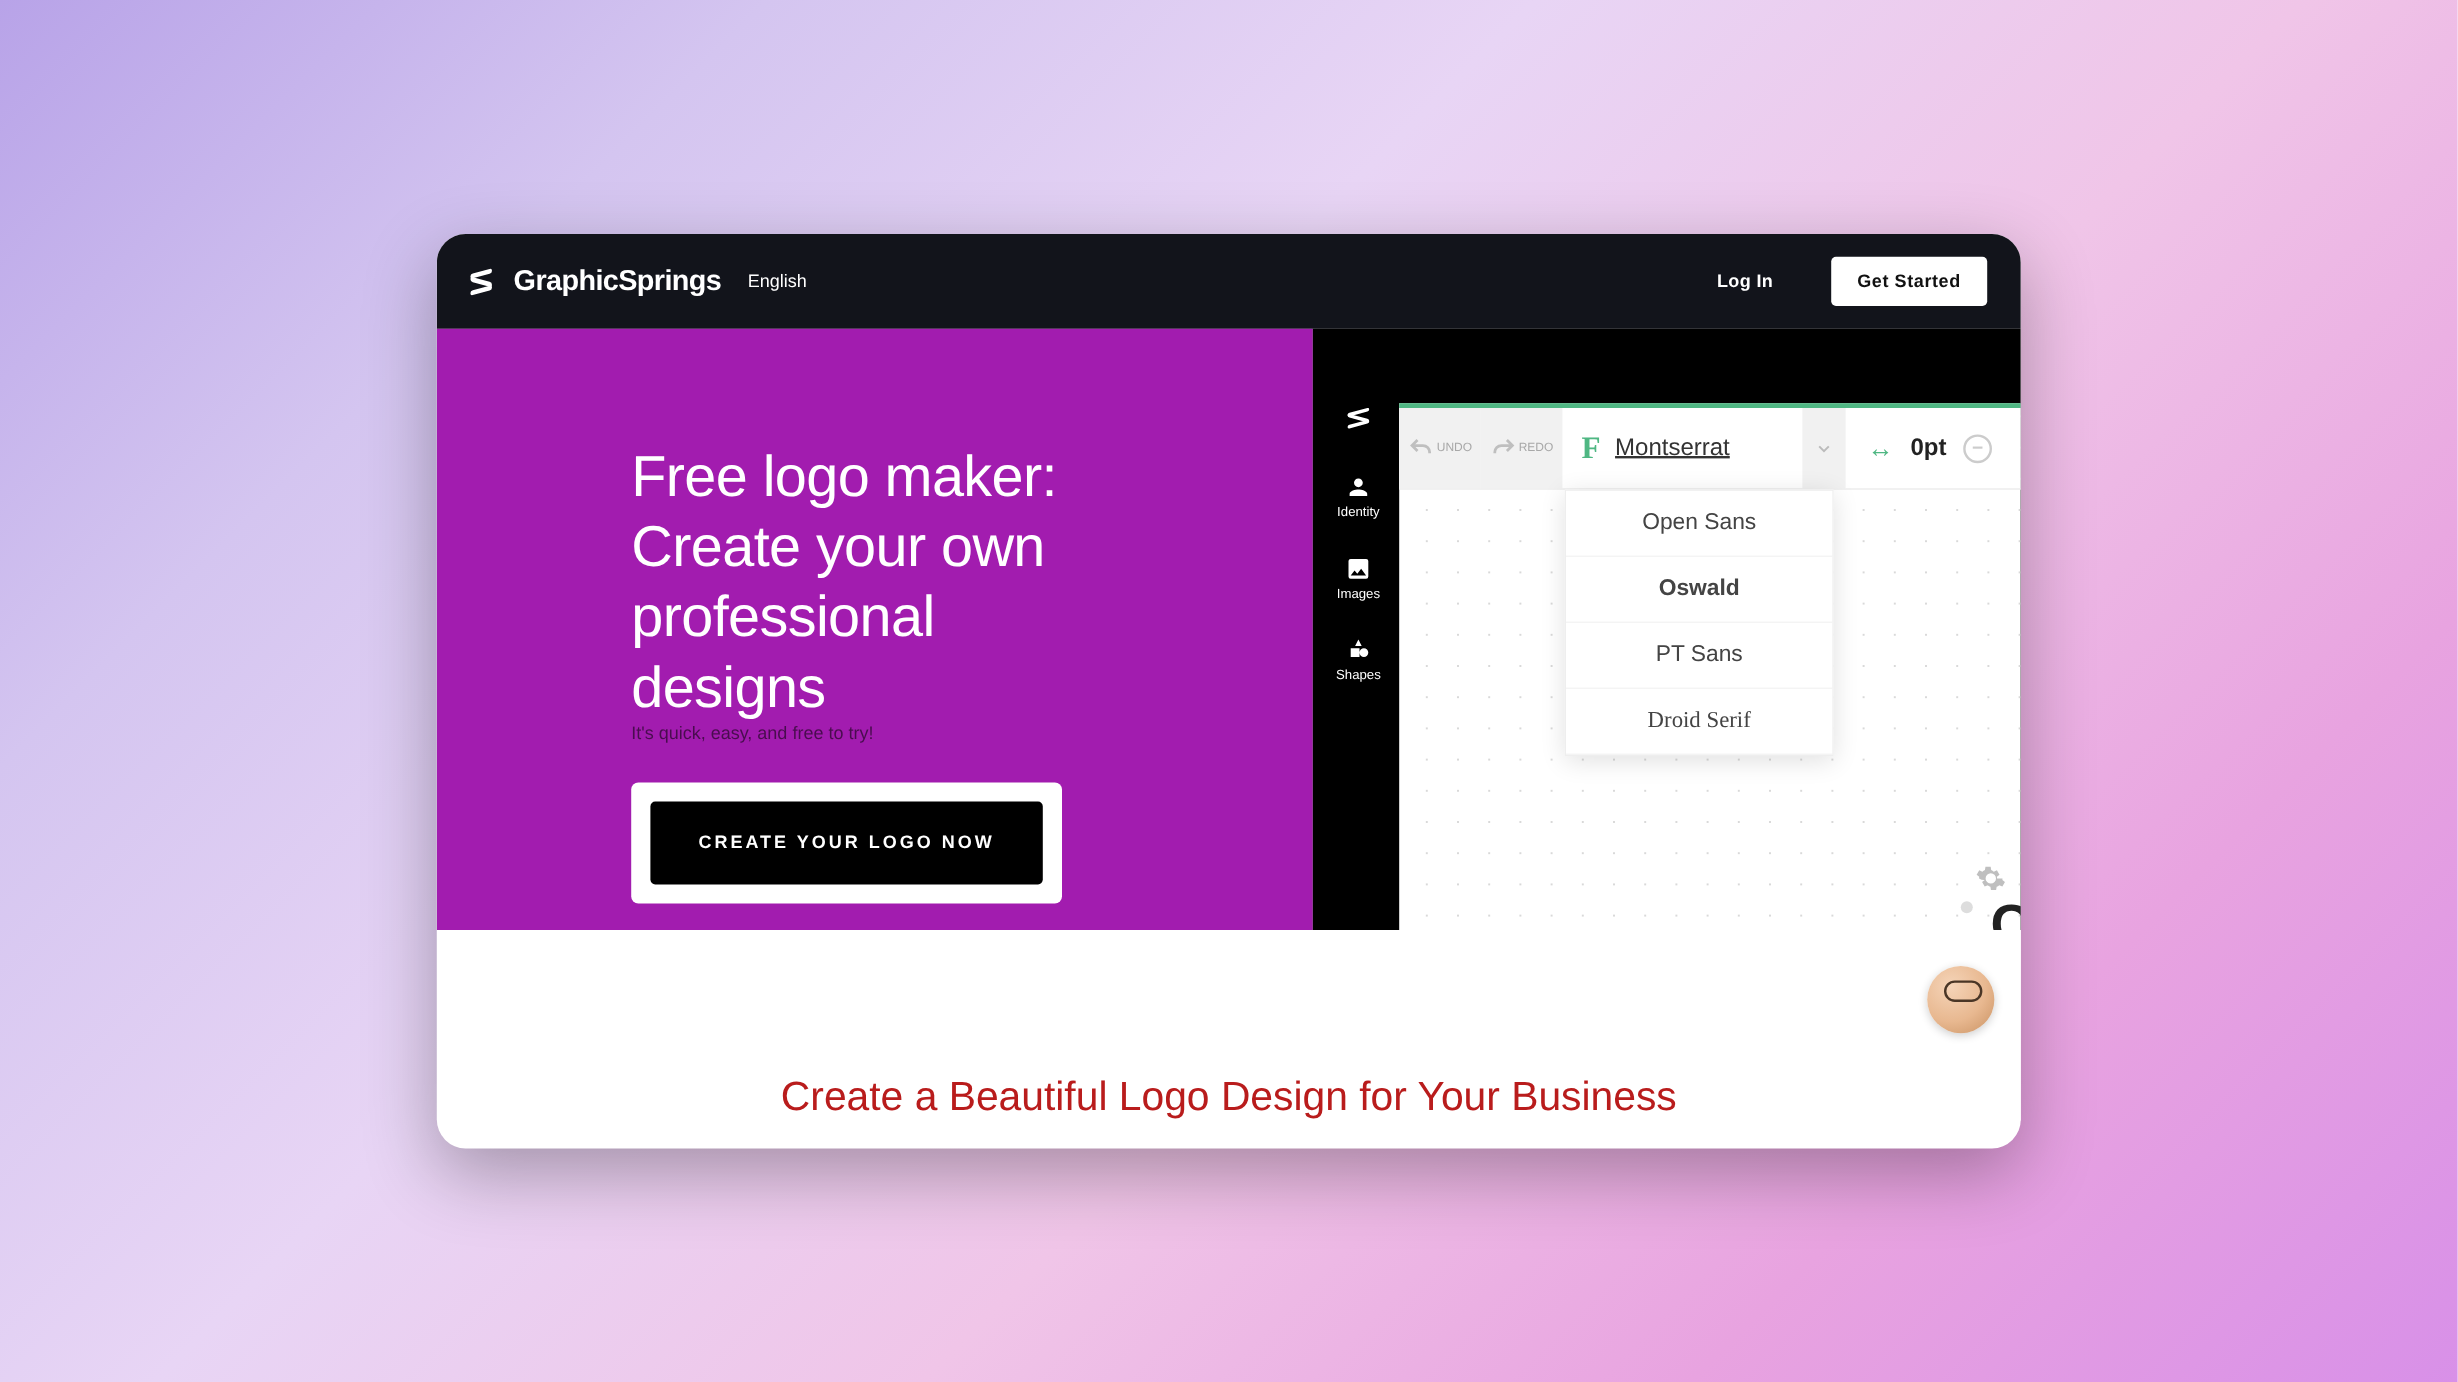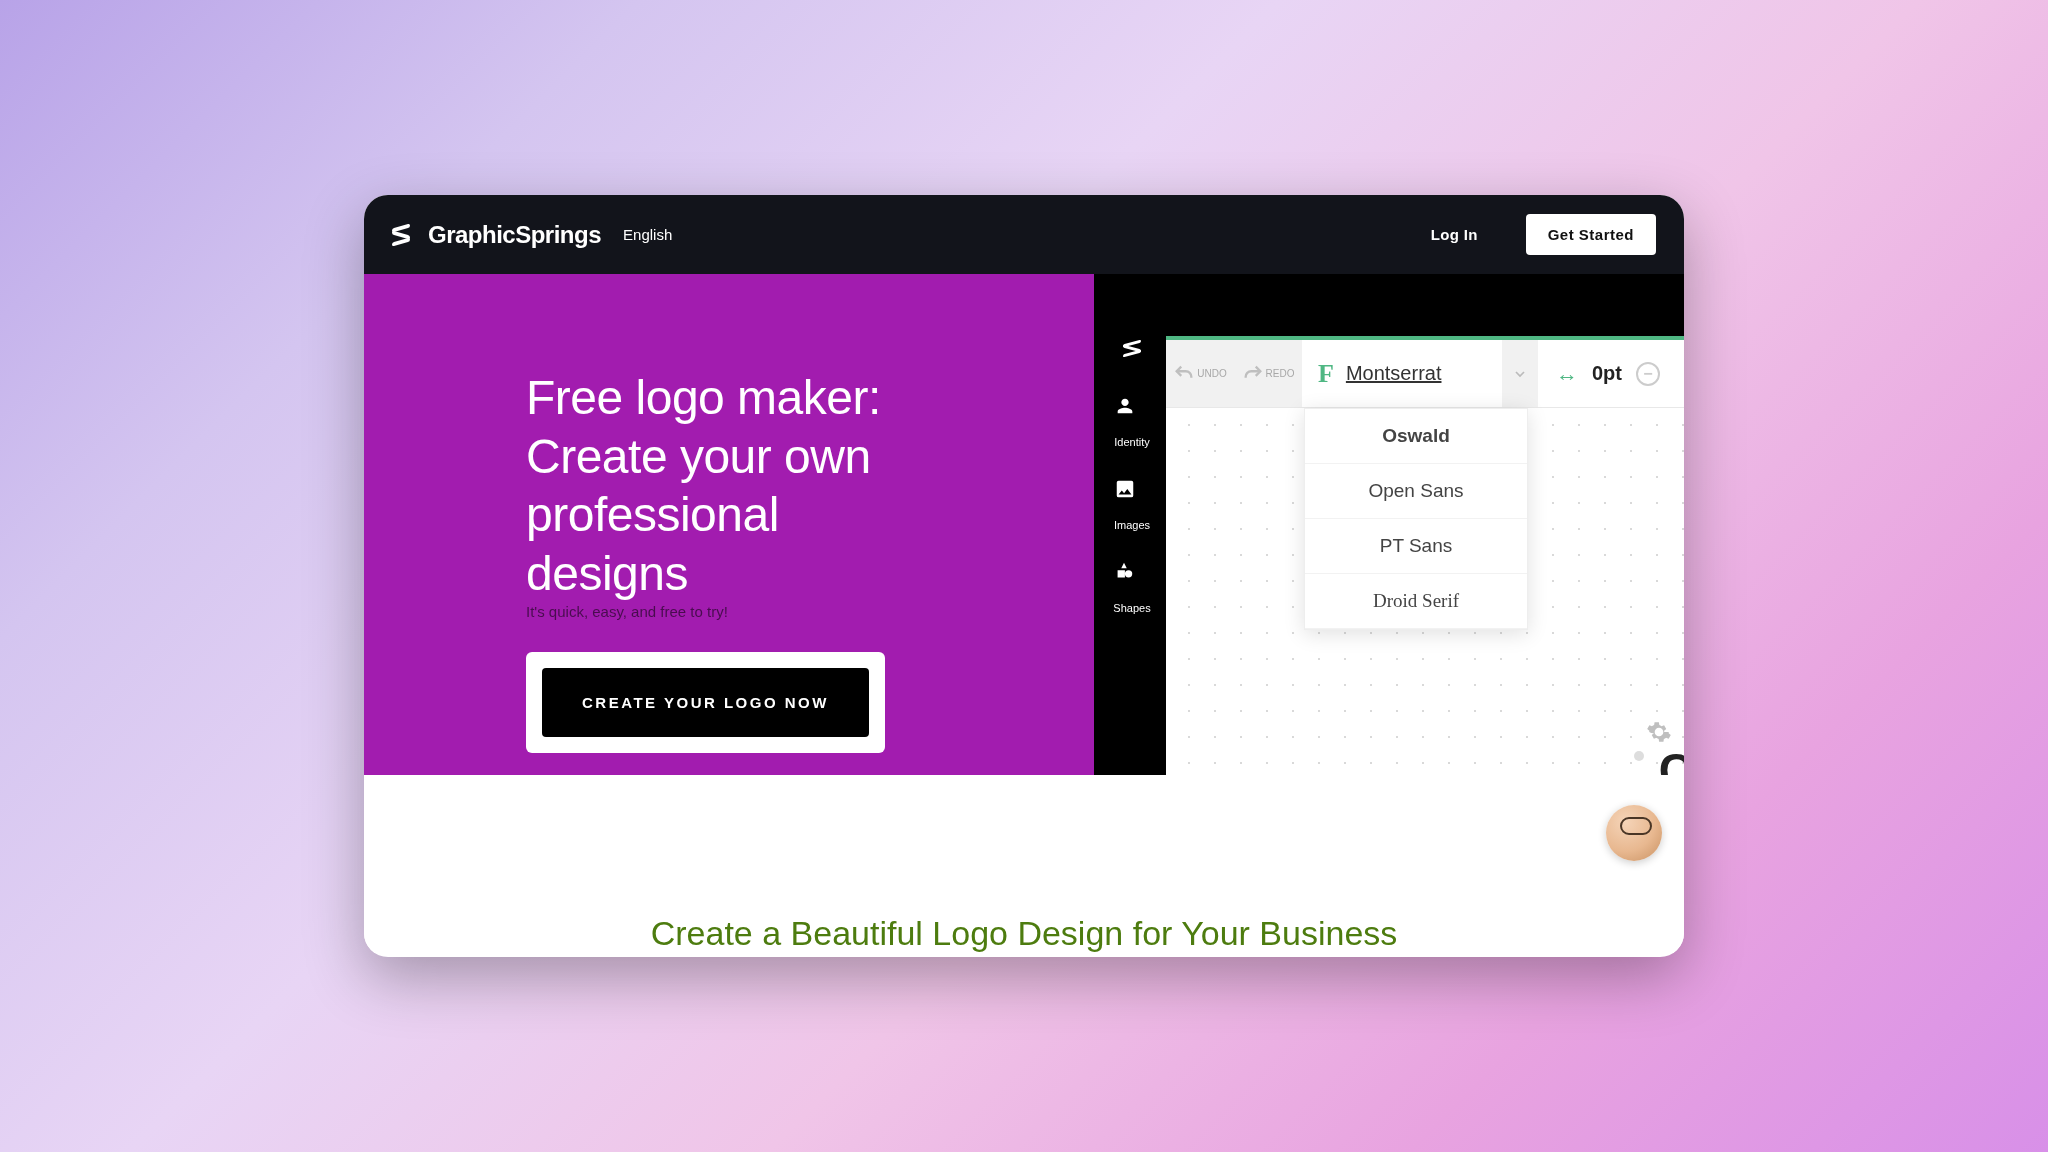--- a/index.html
+++ b/index.html
@@ -32,21 +32,21 @@
 .hero-title { font-size: 48px; font-weight: 500; color: #fff; line-height: 1.22; letter-spacing: -0.5px; max-width: 420px; }
 .hero-sub { font-size: 15px; color: rgba(0,0,0,0.55); font-weight: 500; }
 .cta-wrap { margin-top: 32px; display: inline-block; background: #fff; border-radius: 6px; padding: 16px; }
 .cta { background: #000; color: #fff; font-size: 15px; font-weight: 700; letter-spacing: 2.5px; padding: 26px 40px; border: none; border-radius: 4px; cursor: pointer; }
 .hero-right { flex: 1; background: #000; position: relative; overflow: hidden; }
 
 .editor-sidebar { position: absolute; left: 12px; top: 68px; width: 52px; display: flex; flex-direction: column; align-items: center; gap: 30px; }
 .ed-logo { width: 18px; display: flex; flex-direction: column; gap: 2px; margin-bottom: 10px;}
 .ed-logo span{ height:3px; background:#fff; border-radius:2px;}
 .ed-logo span:nth-child(1){transform:skewY(-15deg);} .ed-logo span:nth-child(2){transform:skewY(15deg);} .ed-logo span:nth-child(3){transform:skewY(-15deg);}
-.ed-item { color:#fff; font-size:11px; text-align:center; display:flex; flex-direction:column; align-items:flex-start; gap:19px;}
+.ed-item { color:#fff; font-size:11px; text-align:center; display:flex; flex-direction:column; align-items:center; gap:4px;}
 .ed-item svg{ width:22px; height:22px; fill:#fff;}
 .editor-canvas { position:absolute; left:72px; top:62px; right:0; bottom:0; background:#fff; border-top:4px solid #4fb783;
   background-image: radial-gradient(circle, #d9d9d9 1px, transparent 1px); background-size: 26px 26px; background-position: 10px 72px;}
 .toolbar { height:68px; display:flex; align-items:stretch; border-bottom:1px solid #e8e8e8; background:#fff;}
 .tb-btn { width:68px; background:#f1f1f1; display:flex; flex-direction:row; align-items:center; justify-content:center; gap:2px; color:#a8a8a8; font-size:10px; font-weight:400;}
 .tb-btn svg{width:22px;height:22px;fill:none;stroke:#bfbfbf;stroke-width:2.5;}
 .tb-font { flex:0 0 200px; display:flex; align-items:center; padding-left:16px; gap:12px;}
 .tb-f-icon{ color:#4fb783; font-size:26px; font-weight:700; font-family:Georgia,serif;}
 .tb-font-name{ font-size:20px; color:#333; font-weight:500;text-decoration:underline;}
 .tb-chevron{ width:36px; background:#f1f1f1; display:flex; align-items:center; justify-content:center;}
@@ -57,21 +57,21 @@
 .tb-minus{width:24px;height:24px;border:2px solid #ccc;border-radius:50%;display:flex;align-items:center;justify-content:center;color:#ccc;font-weight:700;}
 .font-dd{ position:absolute; left:138px; top:68px; width:224px; background:#fff; box-shadow:0 4px 20px rgba(0,0,0,0.12); border:1px solid #eee;}
 .font-opt{ padding:16px 0; text-align:center; font-size:19px; color:#444; border-bottom:1px solid #f2f2f2;}
 .font-opt.oswald{font-weight:700;} .font-opt.droid{font-family:Georgia,serif;}
 .gear{position:absolute; right:12px; bottom:30px; width:26px;height:26px;}
 .gear svg{width:26px;height:26px;fill:#bfbfbf;}
 .dot-slider{position:absolute; right:40px; bottom:14px; width:10px;height:10px;background:#ddd;border-radius:50%;}
 .edge-text{position:absolute;right:-8px;bottom:-22px;font-size:46px;font-weight:700;color:#222;}
 
 .below{ background:#fff; padding-top:120px; text-align:center; position:relative;}
-.below-title{ font-size:34px; color:#4d7c0f; font-weight:500;margin-top:19px;}
+.below-title{ font-size:34px; color:#b91c1c; font-weight:500;}
 .chat-avatar{ position:absolute; right:22px; top:30px; width:56px;height:56px;border-radius:50%; background: radial-gradient(circle at 35% 30%, #f5d4b8 0%, #e8b890 55%, #c89060 100%); box-shadow:0 2px 8px rgba(0,0,0,0.2); overflow:hidden;}
 .chat-avatar::after{content:"";position:absolute;left:14px;top:12px;width:28px;height:14px;border:2.5px solid #4a3626;border-radius:10px;background:transparent;}
 </style>
 </head>
 <body>
 
 <div class="window">
 
   <div class="header">
     <div class="logo-mark">
@@ -148,22 +148,22 @@
               </svg>
           </div>
           <div class="tb-spacing">
             <span class="tb-arrow">↔</span>
             <span class="tb-pt">0pt</span>
             <span class="tb-minus">−</span>
           </div>
         </div>
 
         <div class="font-dd">
+          <div class="font-opt">Open Sans</div>
           <div class="font-opt oswald">Oswald</div>
-          <div class="font-opt">Open Sans</div>
           <div class="font-opt">PT Sans</div>
           <div class="font-opt droid">Droid Serif</div>
         </div>
 
         <div class="gear">
           <svg viewBox="0 0 24 24">
               <path d="M12 8a4 4 0 1 0 0 8 4 4 0 0 0 0-8zm9 4a7 7 0 0 1-.1 1.2l2 1.6-2 3.4-2.4-1a7 7 0 0 1-2 1.2l-.4 2.6h-4l-.4-2.6a7 7 0 0 1-2-1.2l-2.4 1-2-3.4 2-1.6A7 7 0 0 1 3 12a7 7 0 0 1 .1-1.2l-2-1.6 2-3.4 2.4 1a7 7 0 0 1 2-1.2L7.9 3h4l.4 2.6a7 7 0 0 1 2 1.2l2.4-1 2 3.4-2 1.6c.1.4.1.8.1 1.2z"></path>
             </svg>
         </div>
         <div class="dot-slider"></div>

